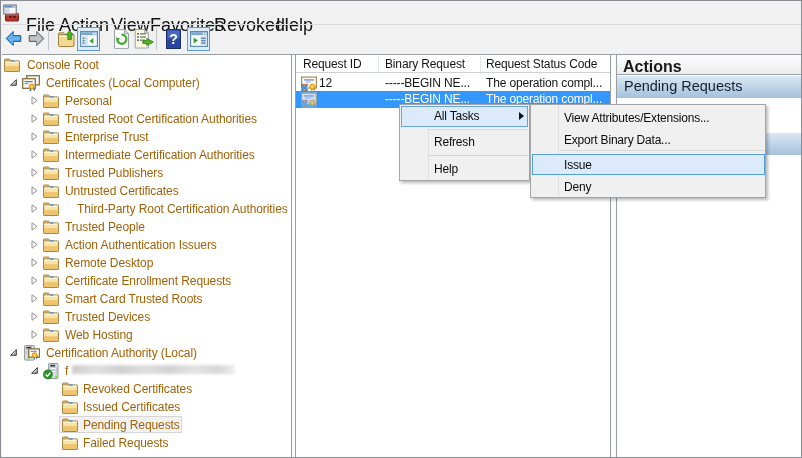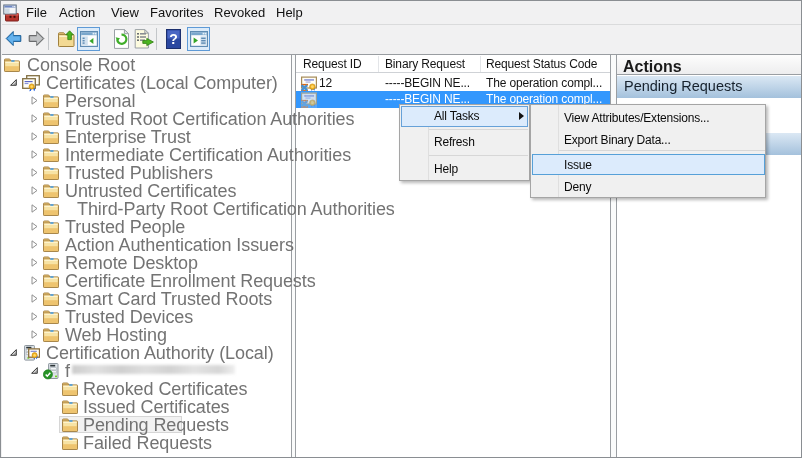--- a/index.html
+++ b/index.html
@@ -1,18 +1,18 @@
 <!DOCTYPE html>
 <html><head><meta charset="utf-8"><style>
 * { margin:0; padding:0; box-sizing:border-box; }
 html,body { width:802px; height:458px; overflow:hidden; }
 body { position:relative; font-family:"Liberation Sans",sans-serif; background:#f1f1f2;
        border:1px solid #8a8e92; -webkit-font-smoothing:antialiased; }
-.trtxt { position:absolute; font-size:18px; letter-spacing:-0.08px; color:#737373; white-space:nowrap; height:18px; line-height:18px; }
-.menulbl { position:absolute; top:1px; height:22px; line-height:22px; font-size:13px; color:#111;text-align:center; }
+.trtxt { position:absolute; font-size:12px; letter-spacing:-0.08px; color:#a16207; white-space:nowrap; height:18px; line-height:18px; }
+.menulbl { position:absolute; top:13px; height:22px; line-height:22px; font-size:18px; color:#111;text-align:center; }
 .pane { position:absolute; background:#fff; }
 .hcell { position:absolute; top:55px; height:17px; line-height:17px; font-size:12px; letter-spacing:-0.15px; color:#141414; white-space:nowrap; }
 .lcell { position:absolute; height:17px; line-height:17px; font-size:12px; letter-spacing:-0.15px; color:#141414; white-space:nowrap; }
 .mitem { position:absolute; font-size:12px; letter-spacing:-0.2px; color:#0b0b0b; white-space:nowrap; }
 </style></head><body>
 
 <svg style="position:absolute;left:2px;top:3px" width="17" height="18" viewBox="0 0 17 18">
 <rect x="2.5" y="9.5" width="13" height="7.5" rx="0.8" fill="#b5342c" stroke="#7c1f1a"></rect>
 <rect x="2.5" y="9.5" width="13" height="2.2" fill="#d8544a"></rect>
 <rect x="6.5" y="11.8" width="2" height="2" fill="#3a0f0c"></rect>

